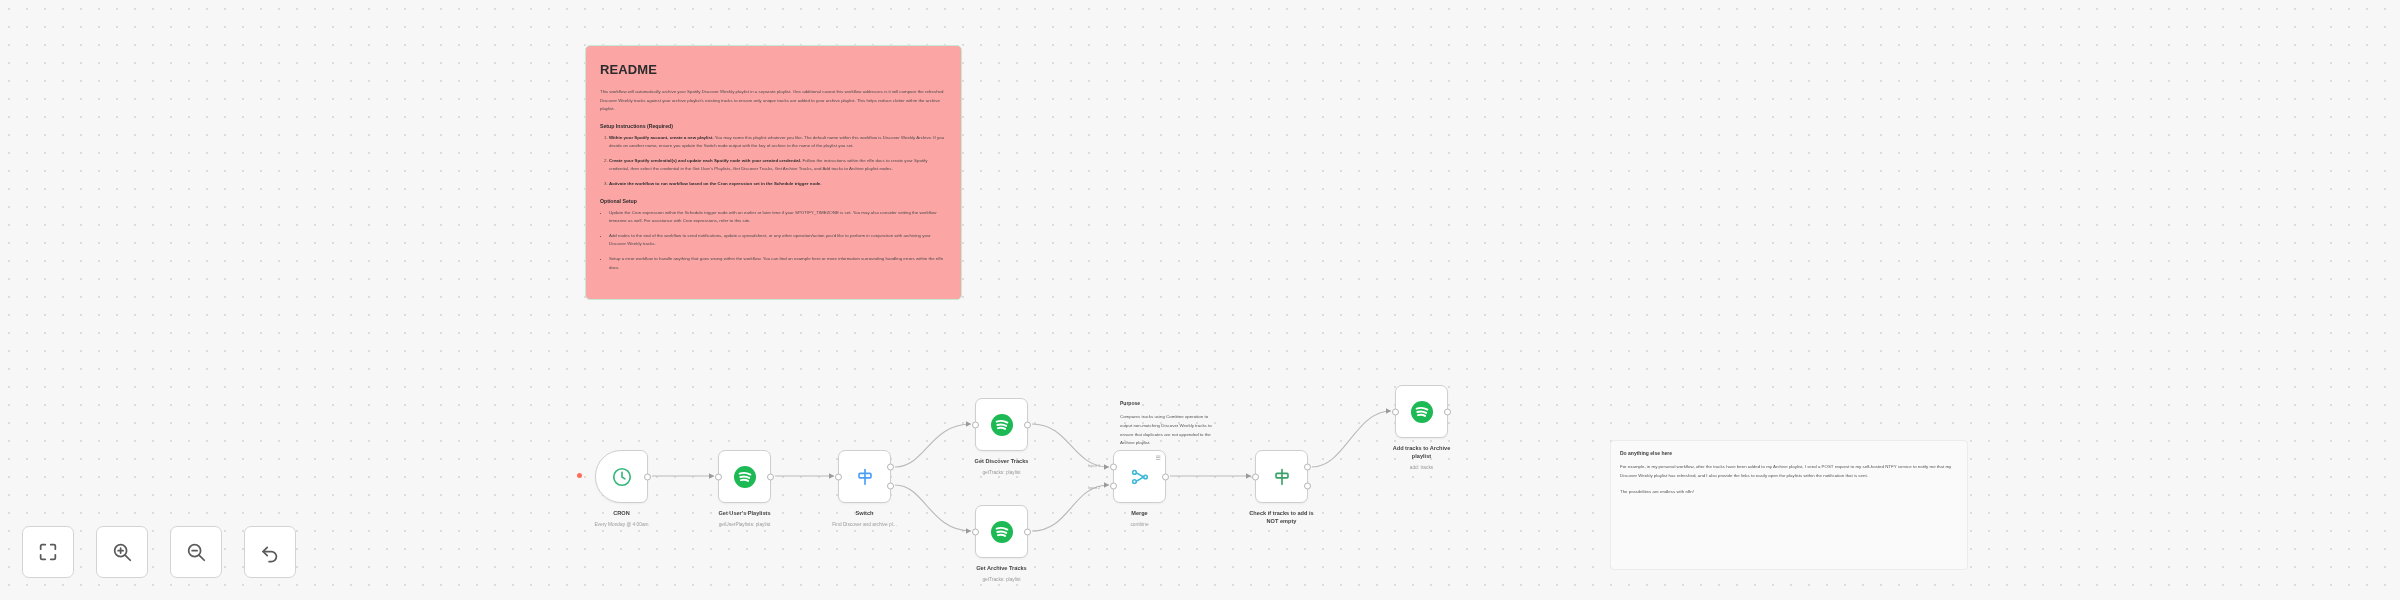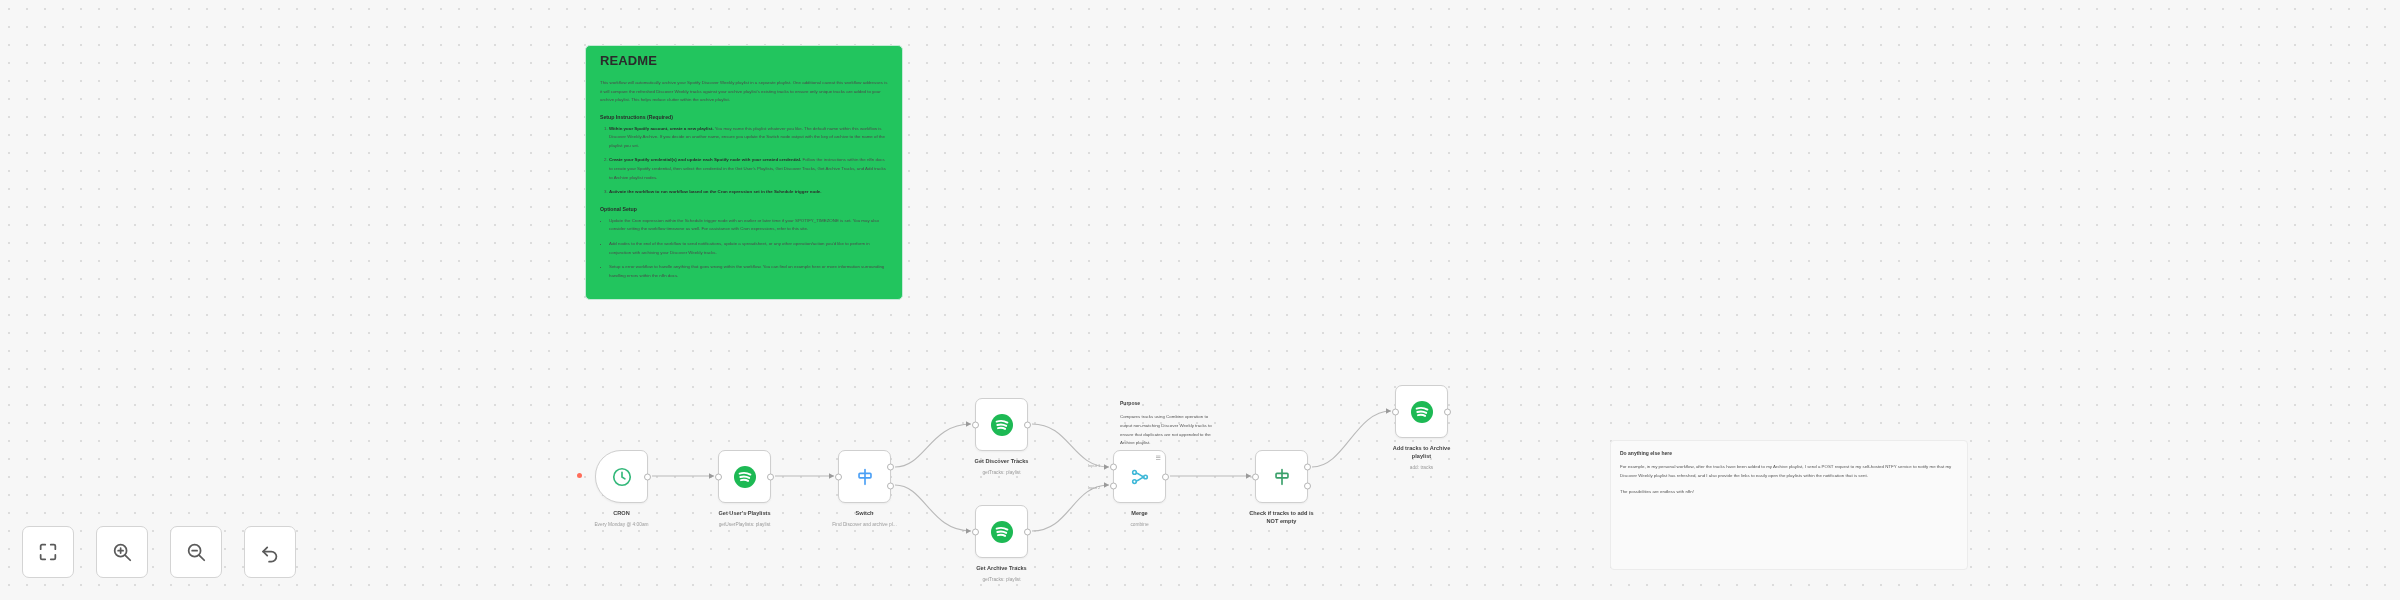--- a/index.html
+++ b/index.html
@@ -14,25 +14,25 @@
     color:#333;
   }
 
   
   #canvas { position:absolute; inset:0; }
 
   
   .sticky-readme {
     position:absolute;
     left:585px; top:45px;
-    width:318px; height:255px;
-    background:#22c55e;
+    width:377px; height:255px;
+    background:#fca5a5;
     border:1px solid #c4ead6;
     border-radius:5px;
-    padding:7px 14px;
+    padding:16px 14px;
     overflow:hidden;
   }
   .sticky-readme h1 {
     font-size:13px; font-weight:700; color:#2b2b2b;
     margin-bottom:11px; letter-spacing:.1px;
   }
   .sticky-readme p, .sticky-readme li {
     font-size:4.4px; line-height:1.95; color:#4a4a4a;
   }
   .sticky-readme p { margin-bottom:9px; }

